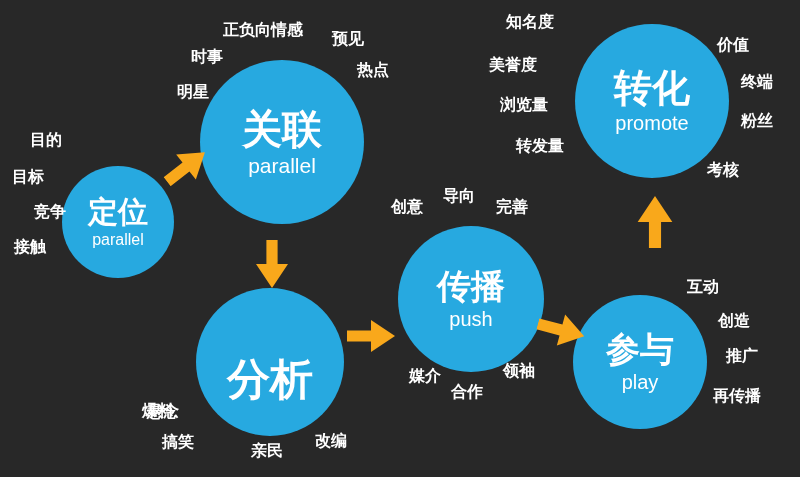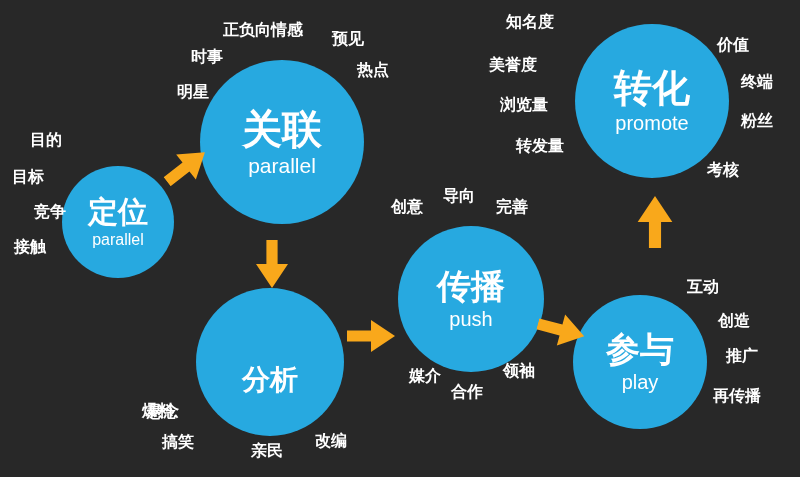--- a/index.html
+++ b/index.html
@@ -31,21 +31,21 @@
   
   .c-position { left:62px;  top:166px; width:112px; height:112px; }
   .c-position .zh { font-size:30px; }
   .c-position .en { font-size:16px; }
 
   .c-parallel { left:200px; top:60px;  width:164px; height:164px; }
   .c-parallel .zh { font-size:40px; }
   .c-parallel .en { font-size:21px; }
 
   .c-analysis { left:196px; top:288px; width:148px; height:148px; }
-  .c-analysis .zh { font-size:28px;margin-top:36px; }
+  .c-analysis .zh { font-size:43px;margin-top:36px; }
   .c-analysis .en { font-size:18px; letter-spacing:3px; }
 
   .c-push     { left:398px; top:226px; width:146px; height:146px; }
   .c-push .zh { font-size:34px; }
   .c-push .en { font-size:20px; }
 
   .c-play     { left:573px; top:295px; width:134px; height:134px; }
   .c-play .zh { font-size:34px; }
   .c-play .en { font-size:20px; }
 

